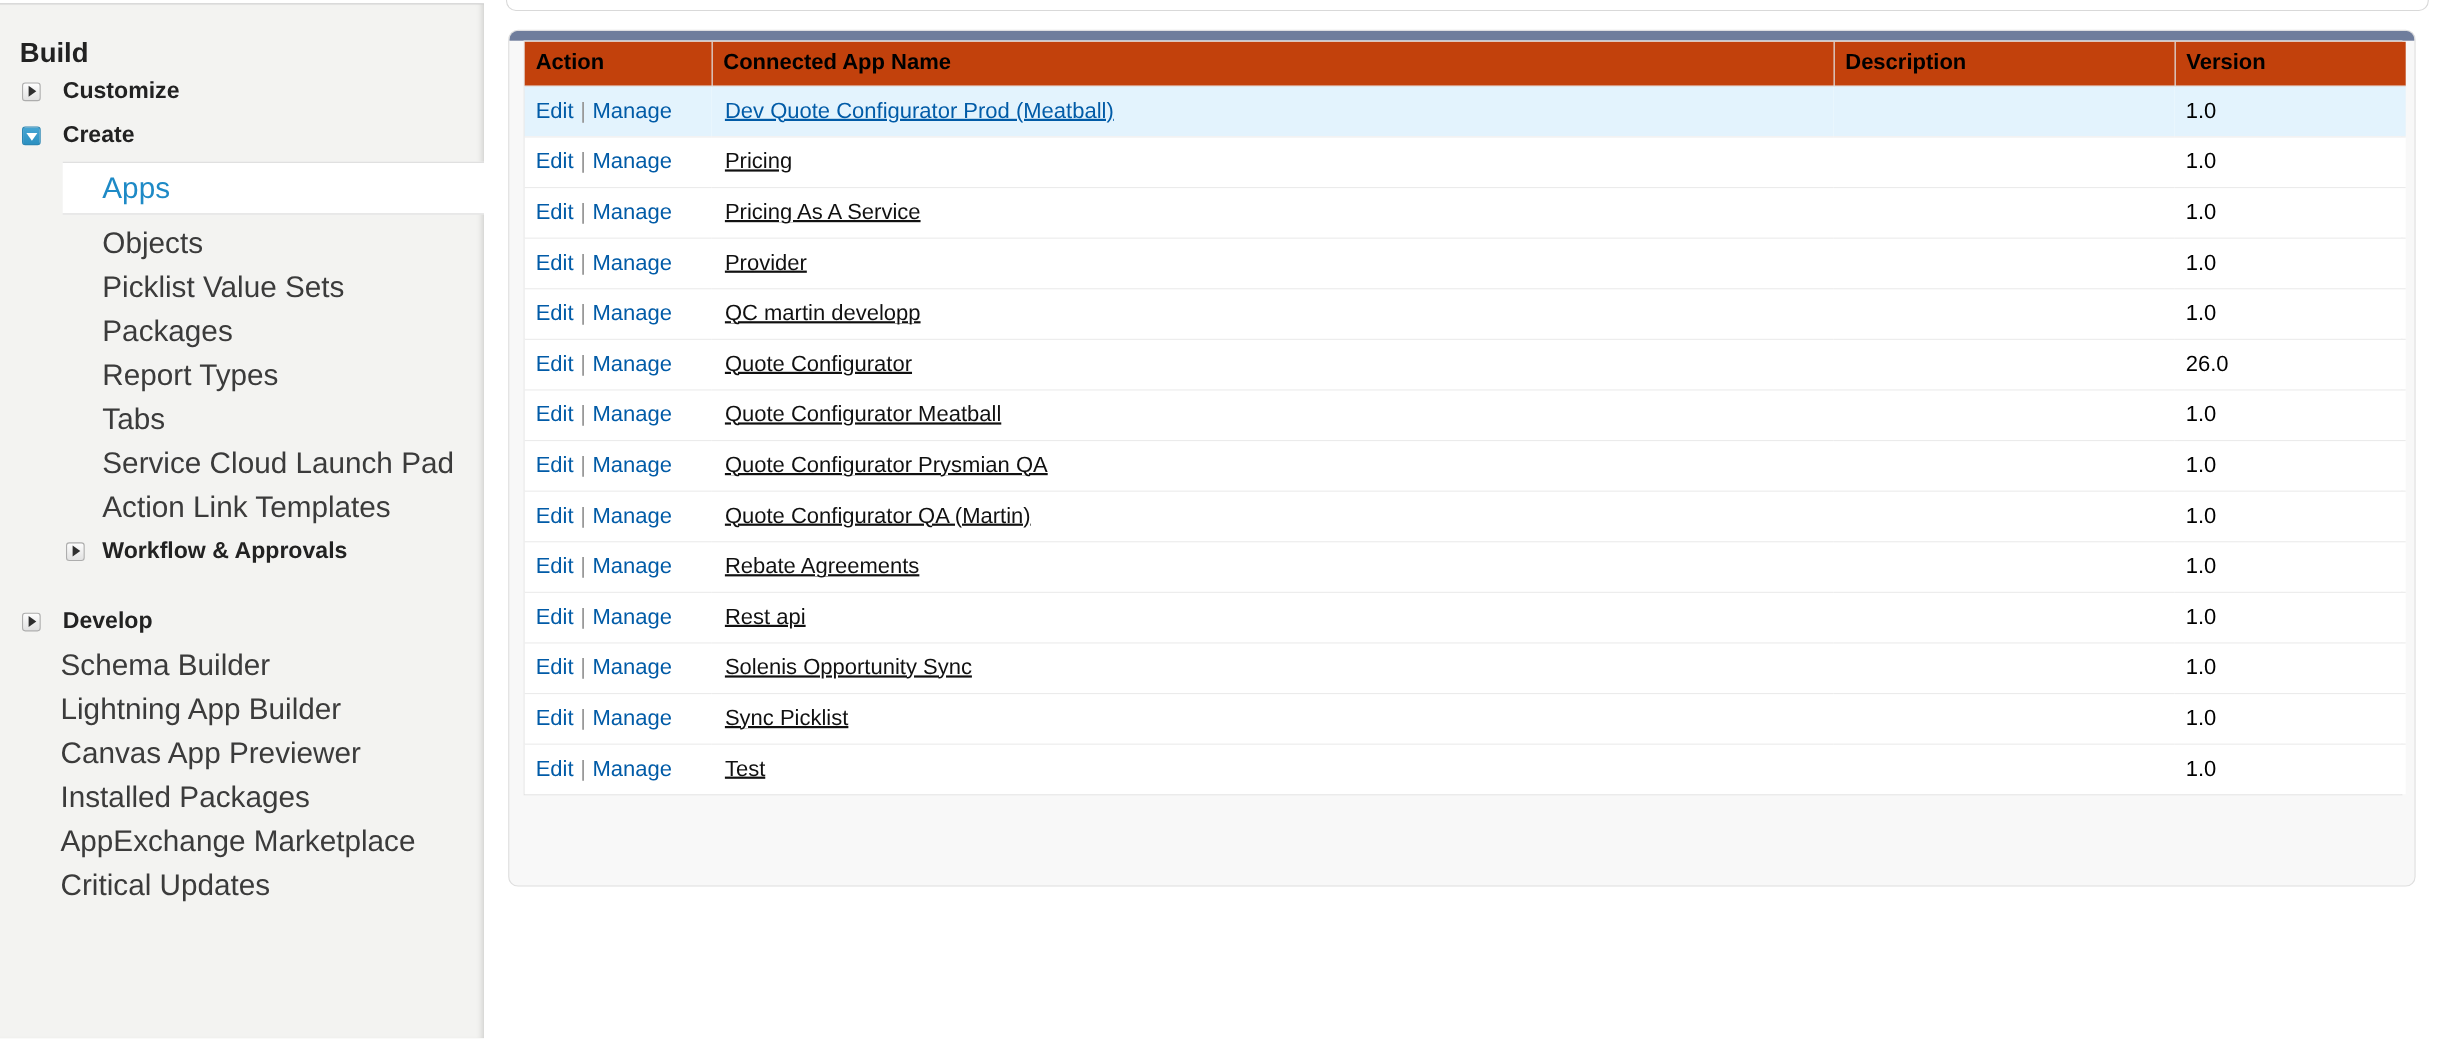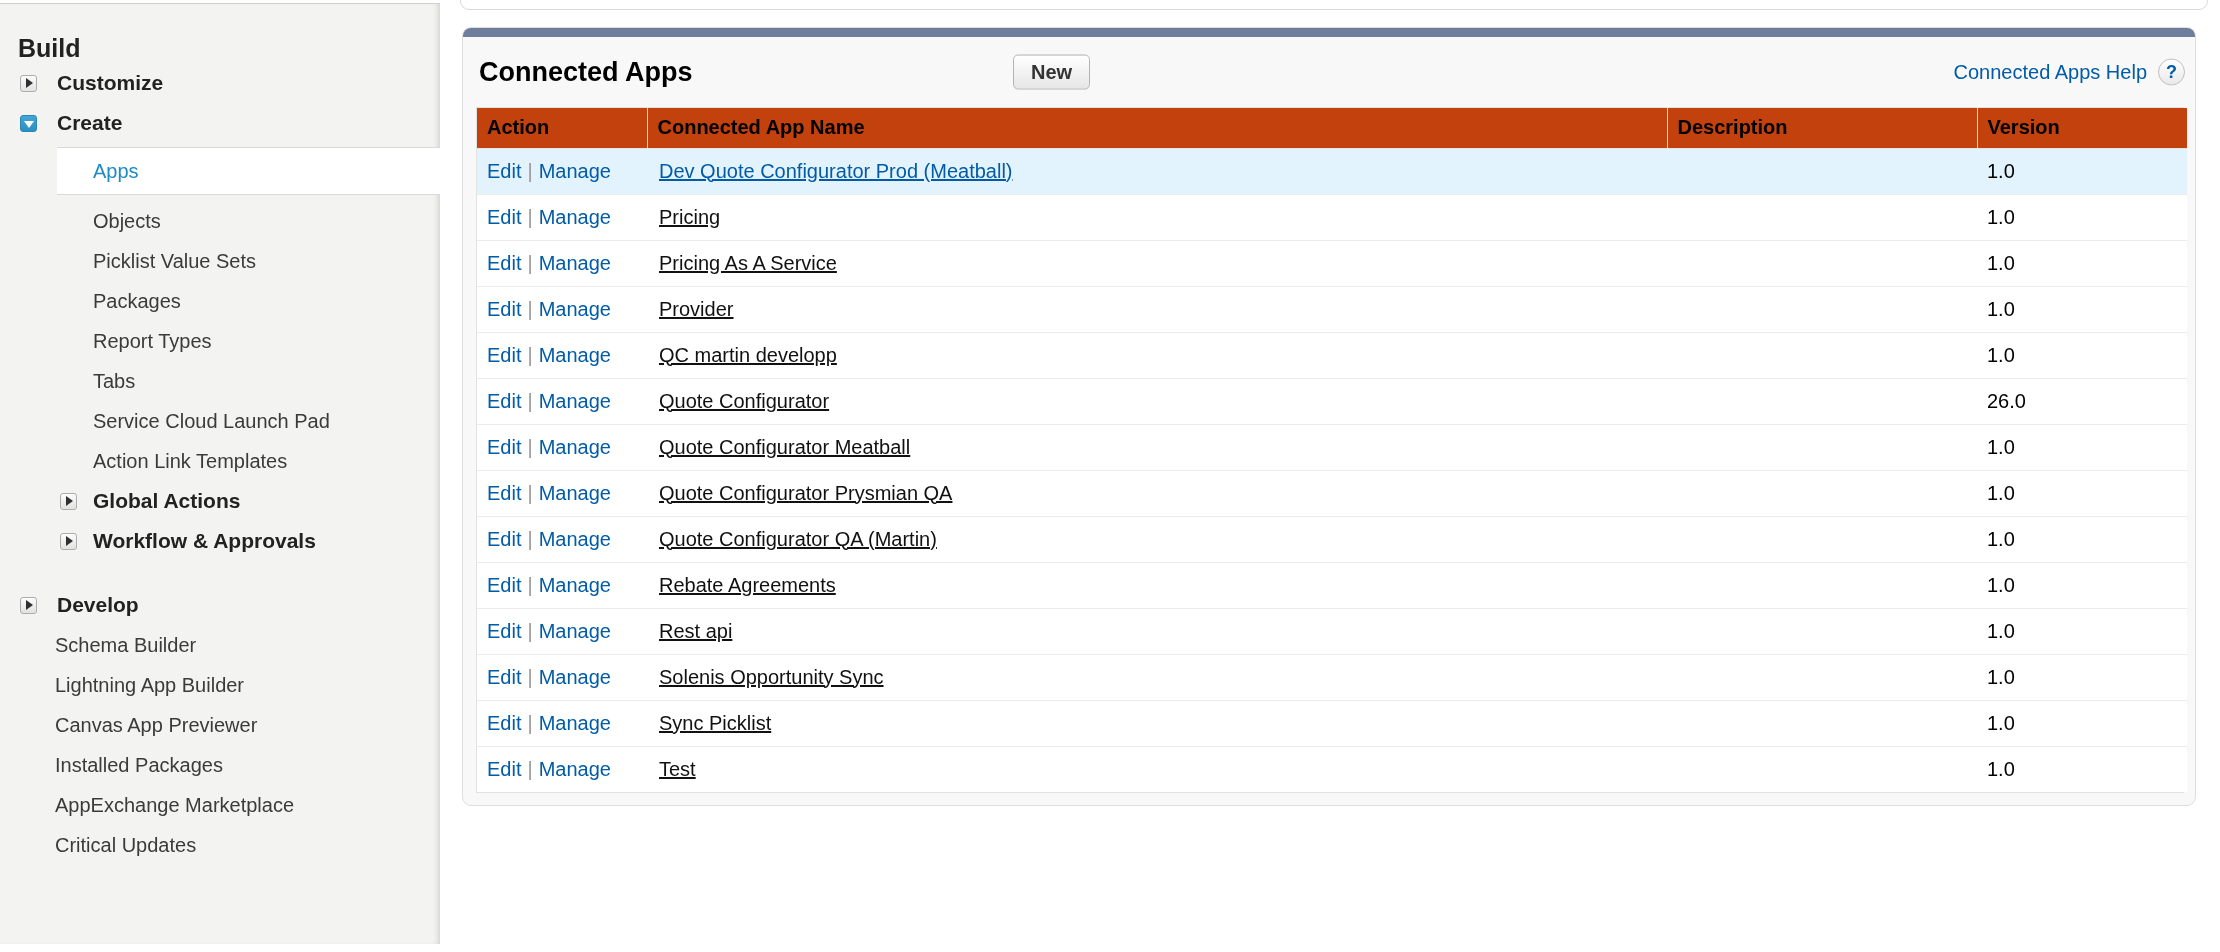--- a/index.html
+++ b/index.html
@@ -7,21 +7,21 @@
               font-family:"Liberation Sans", sans-serif; }
   .screen { position:relative; width:2220px; height:944px; }
 
   
   .sidebar { position:absolute; left:0; top:3px; bottom:0; width:440px;
              background:#f3f3f1; border-top:1px solid #cfcfcf;
              box-shadow: inset -5px 0 6px -4px rgba(0,0,0,0.18); }
   .sidebar-title { margin:30px 0 0 18px; font-size:25px; font-weight:bold; color:#222; }
   .nav { list-style:none; }
   .nav-item { display:flex; align-items:center; height:40px; cursor:pointer;
-              font-size:20px; color:#3b3b3b; }
+              font-size:27px; color:#3b3b3b; }
   .nav-item.bold { font-weight:bold; font-size:21px; color:#222; }
   .nav-item.ind-l1  { padding-left:20px; }
   .nav-item.ind-l1 .toggle { margin-right:20px; }
   .nav-item.ind-l2  { padding-left:93px; }
   .nav-item.ind-l2t { padding-left:60px; }
   .nav-item.ind-l2t .toggle { margin-right:16px; }
   .nav-item.ind-l1c { padding-left:55px; }
   .nav-item.gap-before { margin-top:24px; }
   .nav-item.selected { background:#fff; margin-left:57px; margin-top:4px; margin-bottom:6px;
                        height:48px; padding-left:36px;
@@ -131,24 +131,20 @@
         <li class="nav-item ind-l2">
 
           <span class="nav-label">Service Cloud Launch Pad</span>
         </li>
 
         <li class="nav-item ind-l2">
 
           <span class="nav-label">Action Link Templates</span>
         </li>
 
-        <li class="nav-item ind-l2t bold">
-          <span class="toggle collapsed"></span>
-          <span class="nav-label">Global Actions</span>
-        </li>
 
         <li class="nav-item ind-l2t bold">
           <span class="toggle collapsed"></span>
           <span class="nav-label">Workflow &amp; Approvals</span>
         </li>
 
         <li class="nav-item ind-l1 bold gap-before">
           <span class="toggle collapsed"></span>
           <span class="nav-label">Develop</span>
         </li>
@@ -184,28 +180,20 @@
         </li>
       </ul>
   </aside>
 
   <main class="content">
     <div class="prev-edge"></div>
 
     <section class="panel">
       <div class="panel-topbar"></div>
 
-      <header class="panel-header">
-        <h2 class="panel-title">Connected Apps</h2>
-        <button class="btn-new">New</button>
-        <div class="help-wrap">
-          <a class="help-link">Connected Apps Help</a>
-          <span class="help-icon">?</span>
-        </div>
-      </header>
 
       <div class="table-wrap">
         <table>
           <colgroup>
               <col class="c1">
               <col class="c2">
               <col class="c3">
               <col class="c4">
             </colgroup>
           <thead>

